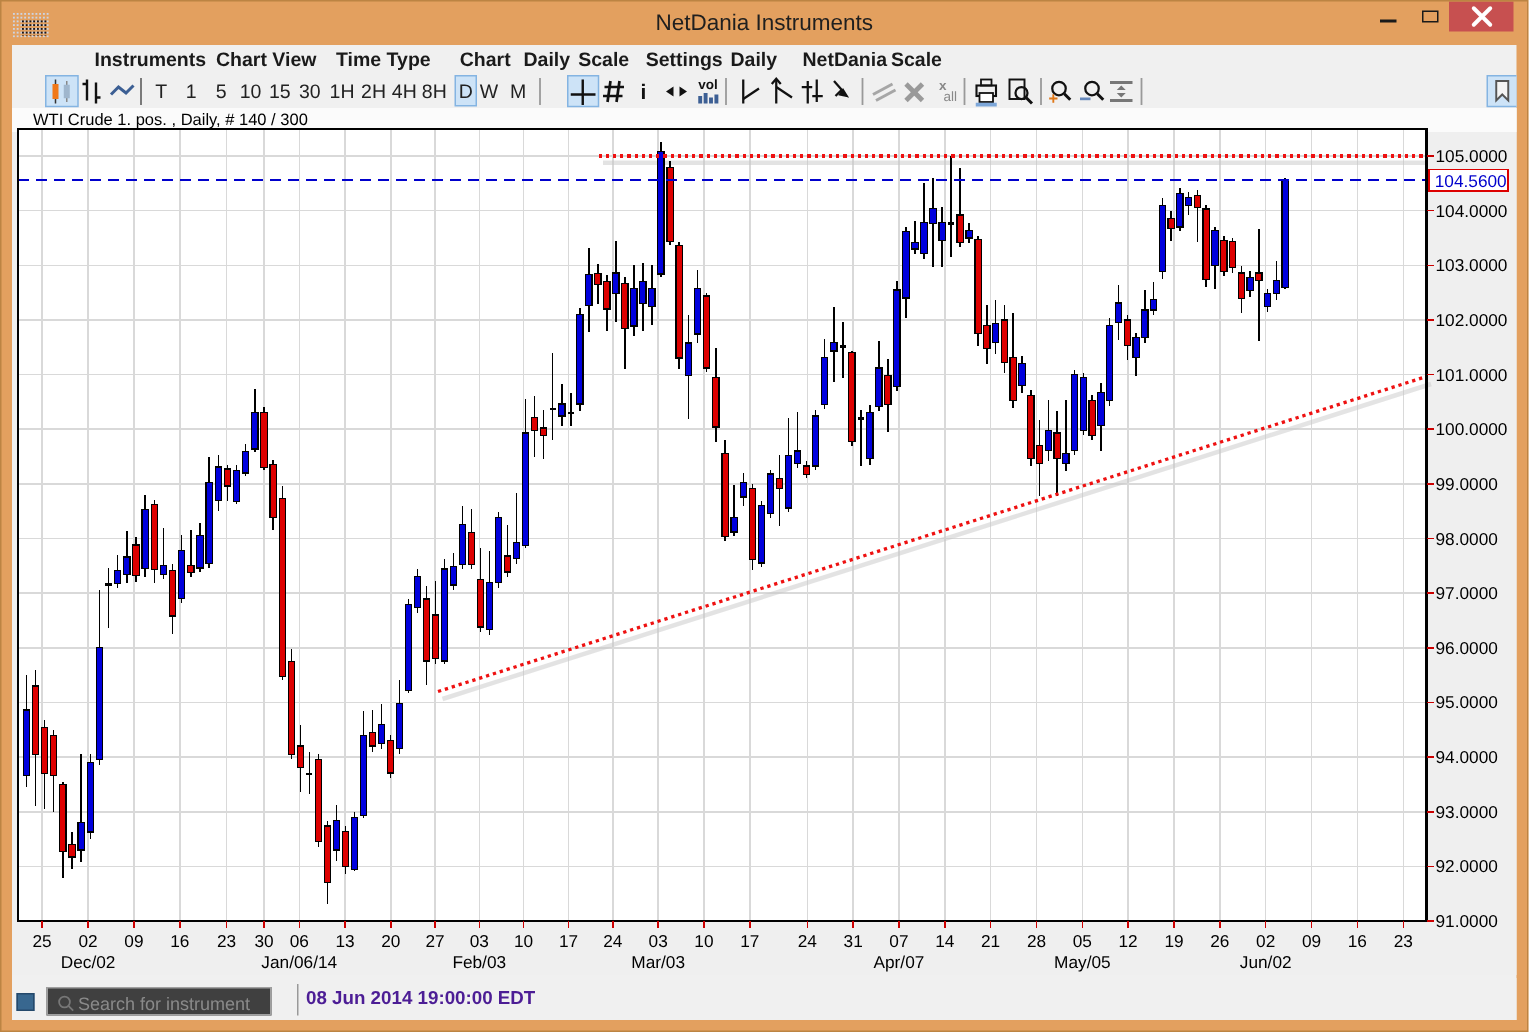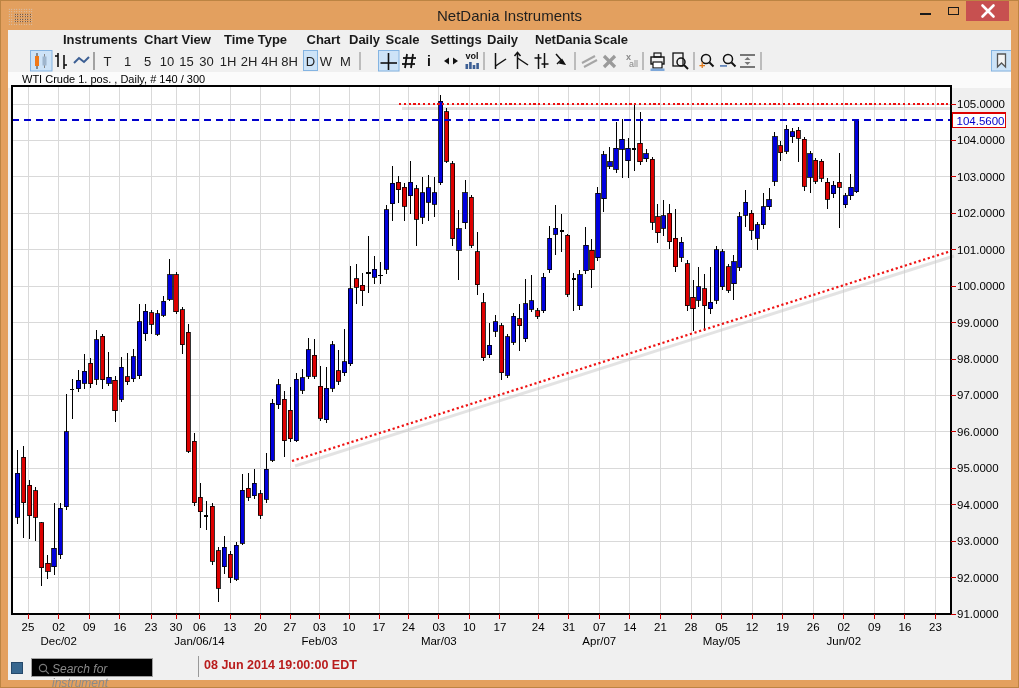--- a/index.html
+++ b/index.html
@@ -13,24 +13,24 @@
   background-image: radial-gradient(circle, #14141e 42%, rgba(0,0,0,0) 44%);
   background-size: 2.5px 2.5px; }
 .minbtn { position:absolute; left:920px; top:13px; width:11px; height:2px; background:#1a1a1a; }
 .maxbtn { position:absolute; left:948px; top:7px; width:11px; height:8px; border:1.5px solid #1a1a1a; }
 .closebtn { position:absolute; left:966px; top:1px; width:43px; height:20px; background:#c75050; }
 .client { position:absolute; left:8px; top:30px; width:1003px; height:650px; background:#f0f0f0; }
 .menubar { position:absolute; left:8px; top:30px; width:1003px; height:20px; color:#1a1a1a; font-size:13px; font-weight:bold; }
 .menubar span { position:absolute; top:2px;margin-left:28px; }
 .statusbar { position:absolute; left:8px; top:652px; width:1003px; height:28px; background:#f0f0f0; }
 .sqlogo { position:absolute; left:3px; top:10px; width:12px; height:12px; background:#38678f; border:1px solid #25496b; }
-.searchbox { position:absolute; left:23px; top:6px; width:122px; height:19px; background:#000000; border:1px solid #a0a0a0;font-style:italic; }
+.searchbox { position:absolute; left:23px; top:6px; width:150px; height:19px; background:#404040; border:1px solid #a0a0a0; }
 .searchtxt { position:absolute; left:20px; top:2.5px; font-size:12px; color:#8a8a8a; }
 .ssep { position:absolute; left:190px; top:4px; width:1px; height:21px; background:#999; }
-.timestamp { position:absolute; left:196px; top:6px; font-size:12.5px; font-weight:bold; color:#b91c1c; }
+.timestamp { position:absolute; left:196px; top:6px; font-size:12.5px; font-weight:bold; color:#4c1d95; }
 </style></head>
 <body>
 <div class="appicon"></div>
 <div class="appicon2"></div>
 <div class="title">NetDania Instruments</div>
 <div class="minbtn"></div>
 <div class="maxbtn"></div>
 <div class="closebtn"><svg width="43" height="20">
       <path d="M16.5 4.5 L27.5 15.5 M27.5 4.5 L16.5 15.5" stroke="#fff" stroke-width="2.6" stroke-linecap="round"></path>
     </svg></div>

